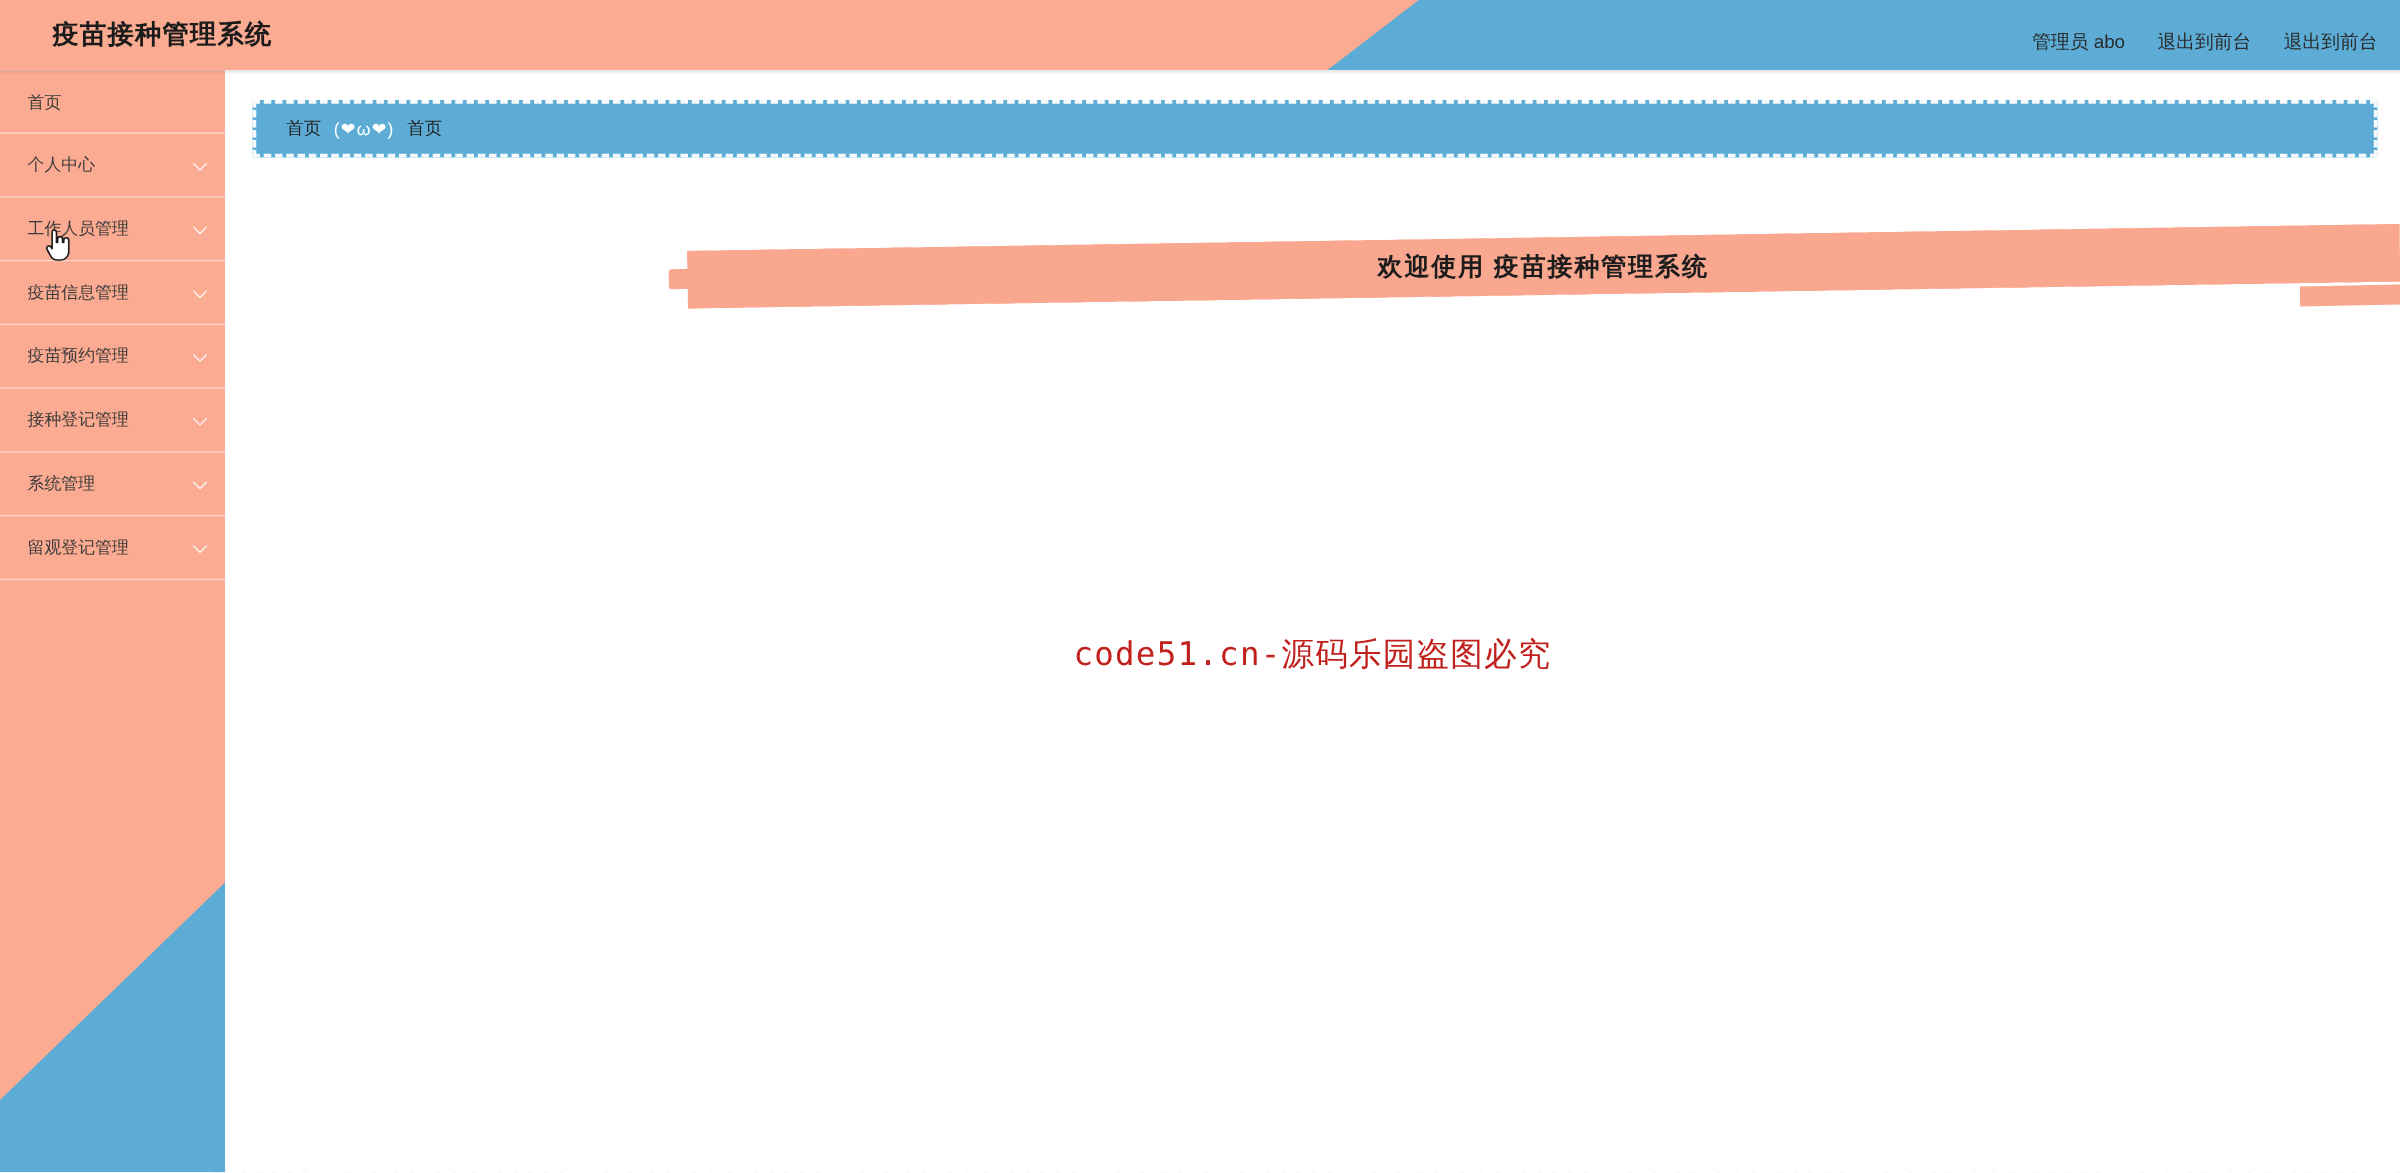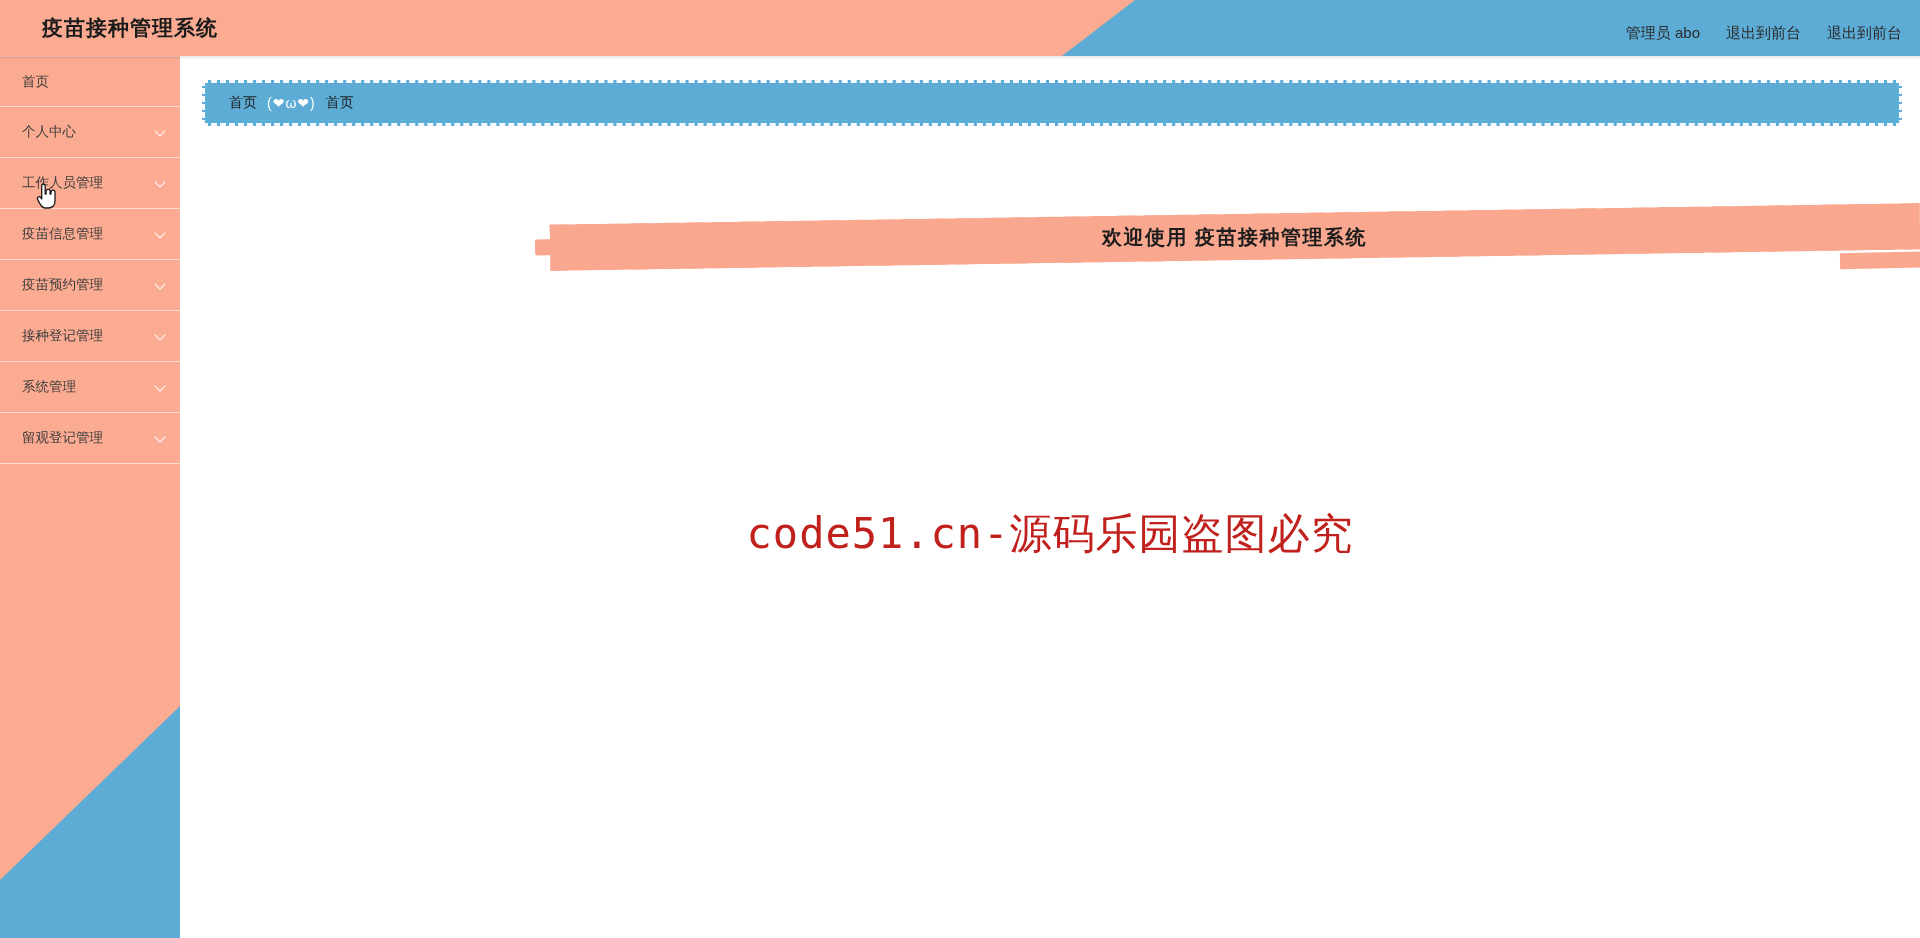--- a/index.html
+++ b/index.html
@@ -152,21 +152,21 @@
   }
   #breadcrumb .crumb-link { cursor: pointer; }
   #breadcrumb .crumb-sep {
     font-size: 14px; color: #ffffff;
     letter-spacing: 1px;
     white-space: nowrap;
   }
 
   
   #banner-wrap {
-    position: absolute; top: 140px; left: 160px;
+    position: absolute; top: 116px; left: 160px;
     width: 1580px; height: 90px;
     z-index: 12;
     pointer-events: none;
   }
   #banner {
     position: absolute;
     left: 210px; top: 18px;
     width: 1370px; height: 46px;
     background: #f9a78e;
     border-top: 9px dashed #f9a78e;
@@ -200,21 +200,21 @@
 
   
   #center-notice {
     position: absolute;
     top: 450px; left: 0; width: 1740px;
     text-align: center;
     z-index: 14;
   }
   #center-notice span {
     font-family: "DejaVu Sans Mono", "Liberation Mono", monospace;
-    font-size: 42px;
+    font-size: 26px;
     color: #c0211d;
     letter-spacing: 1px;
   }
 </style>
 </head>
 <body>
 
 <div id="root">
 
   <div id="main">

